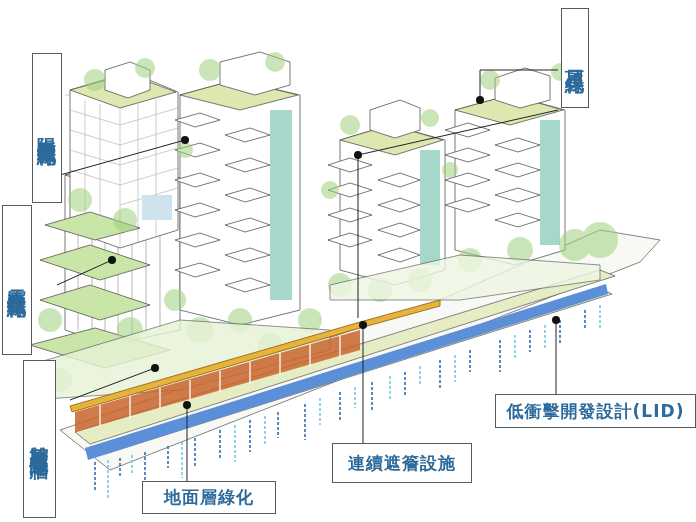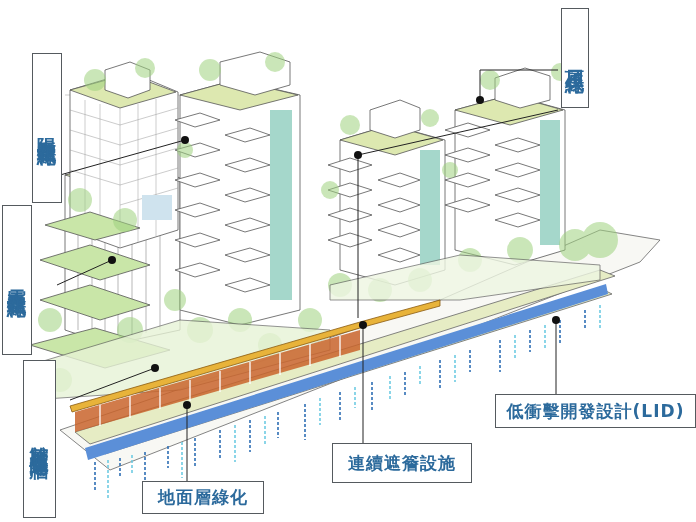--- a/index.html
+++ b/index.html
@@ -246,13 +246,13 @@
 <div class="label-box vertical" style="left:2px; top:205px; width:30px; height:150px;">露臺立體綠化</div>
 
 <div class="label-box vertical" style="left:23px; top:360px; width:33px; height:158px;">雙層植生遮陽牆</div>
 
 <div class="label-box vertical" style="left:561px; top:8px; width:28px; height:100px;">屋頂綠化</div>
 
 <div class="label-box horizontal" style="left:495px; top:394px; width:201px; height:34px;">低衝擊開發設計(LID)</div>
 
 <div class="label-box horizontal" style="left:332px; top:443px; width:140px; height:40px;">連續遮簷設施</div>
 
-<div class="label-box horizontal" style="left:142px; top:481px; width:122px; height:33px;">地面層綠化</div>
+<div class="label-box horizontal" style="left:142px; top:481px; width:134px; height:33px;">地面層綠化</div>
 
 </body></html>

